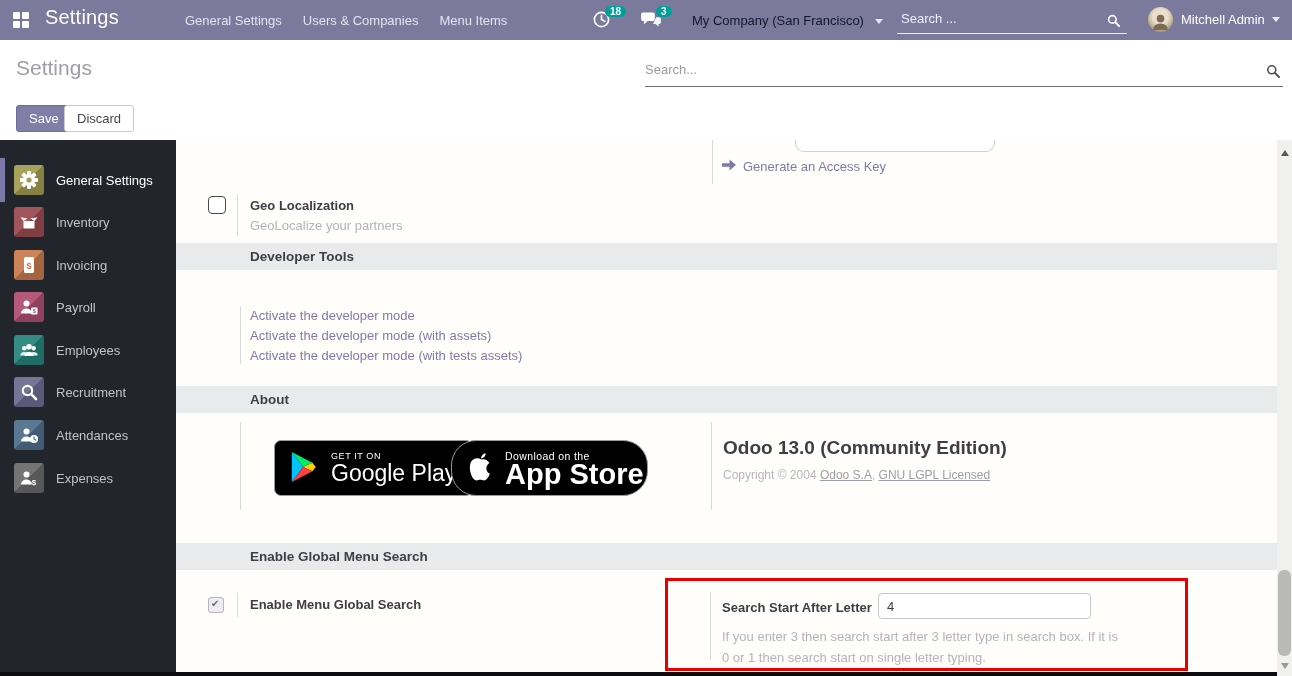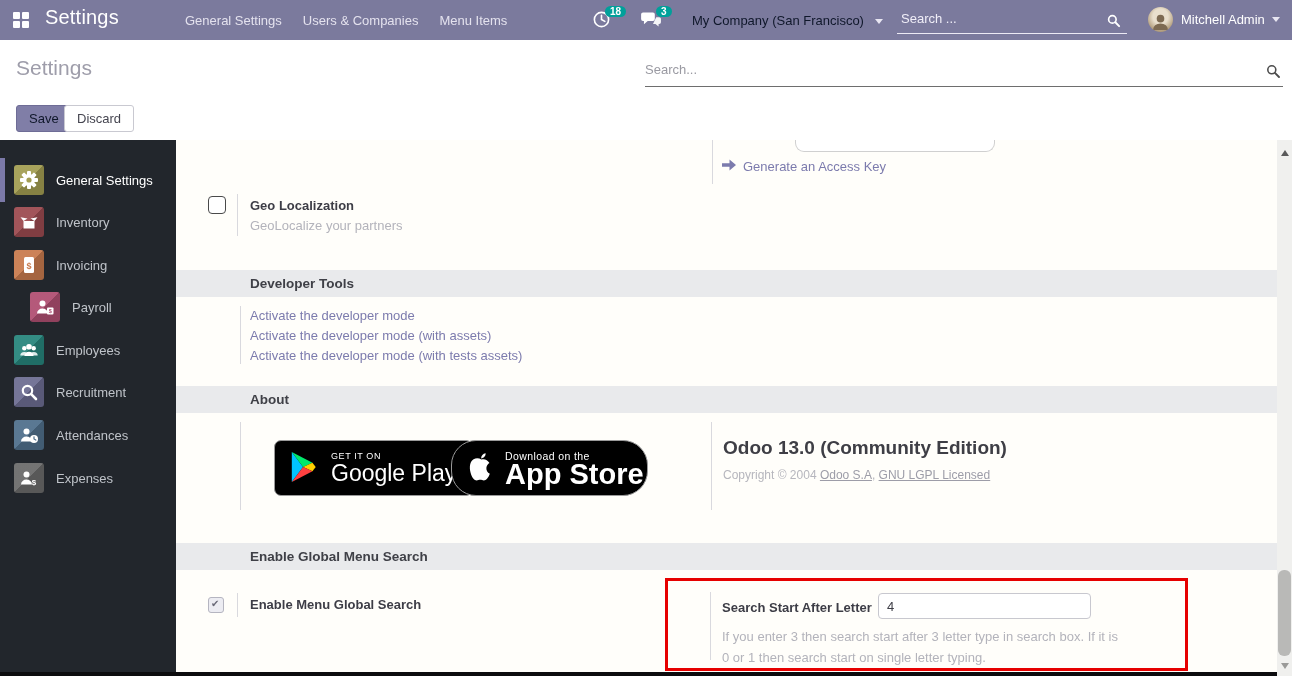--- a/index.html
+++ b/index.html
@@ -36,21 +36,21 @@
 
   
   .cp-title{left:16px;top:56px;font-size:21px;color:#9e9daa;font-weight:500;}
   .cp-search{left:645px;top:58px;width:638px;height:28px;border-bottom:1px solid #6e6e6e;}
   .cp-search input{width:590px;border:none;outline:none;font-size:13px;color:#555;
                    padding:4px 0;font-family:"Liberation Sans",sans-serif;background:transparent;}
   .cp-search input::placeholder{color:#9a9aa2;}
   .cp-search .mag{position:absolute;right:2px;top:5px;}
   .btn{border-radius:3px;font-size:13px;padding:5px 12px;cursor:pointer;
        font-family:"Liberation Sans",sans-serif;}
-  .btn-save{left:16px;top:105px;background:#807ea7;border:1px solid #6e6c96;color:#0f172a;}
+  .btn-save{left:16px;top:105px;background:#807ea7;border:1px solid #6e6c96;color:#ffffff;}
   .btn-discard{left:64px;top:105px;background:#fff;border:1px solid #c9c9d1;color:#454550;}
 
   
   .sidebar{left:0;top:140px;width:176px;height:532px;background:#22262c;}
   .side-indicator{left:0;top:158px;width:5px;height:44px;background:#7b79a8;}
   .side-item{position:absolute;left:0;width:176px;height:42px;display:flex;align-items:center;cursor:pointer;}
   .side-item .app-icon{width:30px;height:30px;border-radius:3px;margin-left:14px;position:relative;
         display:flex;align-items:center;justify-content:center;
         background-image:linear-gradient(135deg,rgba(255,255,255,.06) 0 50%,rgba(0,0,0,.18) 50% 100%);}
   .side-item .lbl{margin-left:12px;color:#bfc3c9;}
@@ -214,21 +214,21 @@
   <div class="side-item" style="top:244px;">
     <span class="app-icon ic-invoicing">
       <svg width="20" height="20" viewBox="0 0 20 20">
           <rect x="5" y="2" width="10" height="16" rx="1.5" fill="#fff"></rect>
           <text x="10" y="13.5" font-size="9" font-weight="bold" fill="#c97b4e" text-anchor="middle" font-family="Liberation Sans,sans-serif">$</text>
         </svg>
     </span>
     <span class="lbl">Invoicing</span>
   </div>
 
-  <div class="side-item" style="top:286px;margin-left:16px;">
+  <div class="side-item" style="top:286px;">
     <span class="app-icon ic-payroll">
       <svg width="20" height="20" viewBox="0 0 20 20" fill="#fff">
           <circle cx="7.5" cy="6.5" r="3"></circle>
           <path d="M2,16.5 a5.5,5 0 0 1 11,0 z"></path>
           <rect x="12" y="10.5" width="6.5" height="7" rx="1"></rect>
           <text x="15.2" y="16.2" font-size="5.5" font-weight="bold" fill="#b04f72" text-anchor="middle" font-family="Liberation Sans,sans-serif">$</text>
         </svg>
     </span>
     <span class="lbl">Payroll</span>
   </div>
@@ -292,21 +292,21 @@
         </svg>
     </span>
     <a class="link">Generate an Access Key</a>
   </div>
 
   <div class="abs checkbox" style="left:208px;top:196px;"></div>
   <div class="abs vsep" style="left:237px;top:194px;height:42px;"></div>
   <div class="abs row-title" style="left:250px;top:198px;">Geo Localization</div>
   <div class="abs muted" style="left:250px;top:218px;">GeoLocalize your partners</div>
 
-  <div class="abs section-header" style="top:270px;">Developer Tools</div>
+  <div class="abs section-header" style="top:243px;">Developer Tools</div>
 
   <div class="abs vsep" style="left:240px;top:306px;height:58px;"></div>
   <a class="abs link" style="left:250px;top:308px;">Activate the developer mode</a>
   <a class="abs link" style="left:250px;top:328px;">Activate the developer mode (with assets)</a>
   <a class="abs link" style="left:250px;top:348px;">Activate the developer mode (with tests assets)</a>
 
   <div class="abs section-header" style="top:386px;">About</div>
 
   <div class="abs vsep" style="left:240px;top:422px;height:88px;"></div>
   <div class="abs store-badge" style="left:250px;width:199px;margin-left:24px;">

